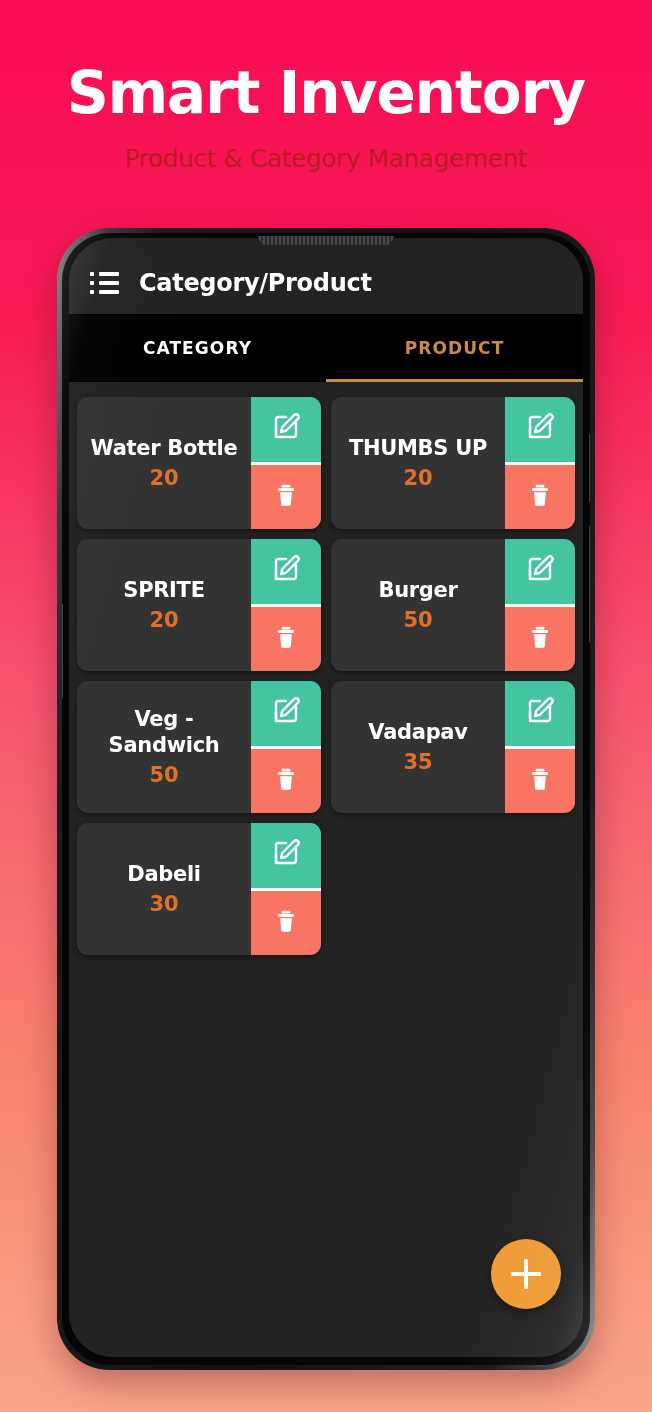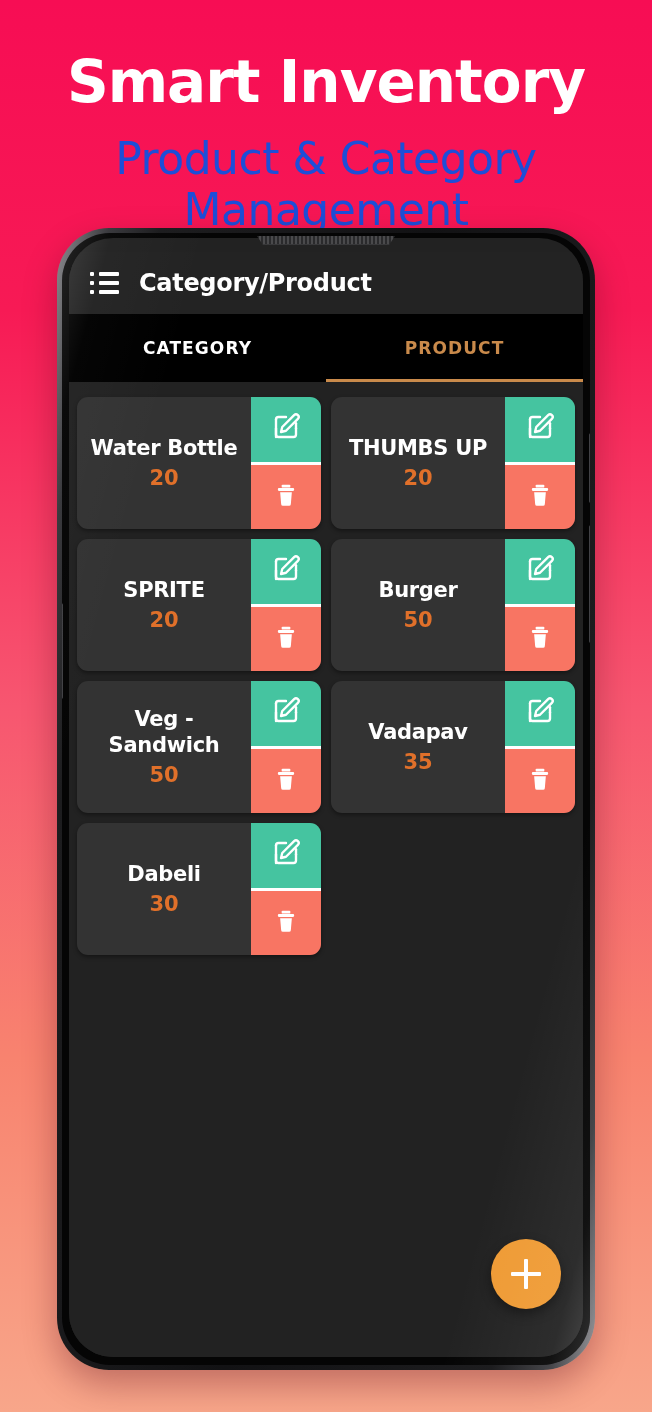--- a/index.html
+++ b/index.html
@@ -8,24 +8,24 @@
     font-family:"Liberation Sans", sans-serif;
     background:linear-gradient(180deg,#f70d54 0%,#f71a55 22%,#f75670 50%,#f8836f 75%,#f8a68a 100%);
     overflow:hidden;
     position:relative;
   }
 
   
   .promo { position:absolute; top:0; left:0; width:652px; text-align:center; padding-top:52px; }
   .promo-title {
     font-size:58px; font-weight:bold; color:#ffffff; letter-spacing:-1px;
-    line-height:1.05; font-family:"DejaVu Sans", sans-serif;
+    line-height:1.05; font-family:"DejaVu Sans", sans-serif;margin-top:11px;
   }
   .promo-sub {
-    font-size:44px; font-weight:normal; color:#1d4ed8; margin-top:20px;
+    font-size:25px; font-weight:normal; color:#b91c1c; margin-top:20px;
     font-family:"DejaVu Sans", sans-serif; letter-spacing:-0.5px;
   }
 
   
   .phone {
     position:absolute; left:57px; top:228px; width:538px; height:1142px;
     border-radius:52px;
     background:linear-gradient(100deg,#8d8d91 0%,#3a3a3e 7%,#1d1d1f 14%,#121214 50%,#1d1d1f 86%,#46464a 94%,#9a9a9e 100%);
     padding:5px;
     box-shadow:0 14px 34px rgba(80,0,20,0.33);

